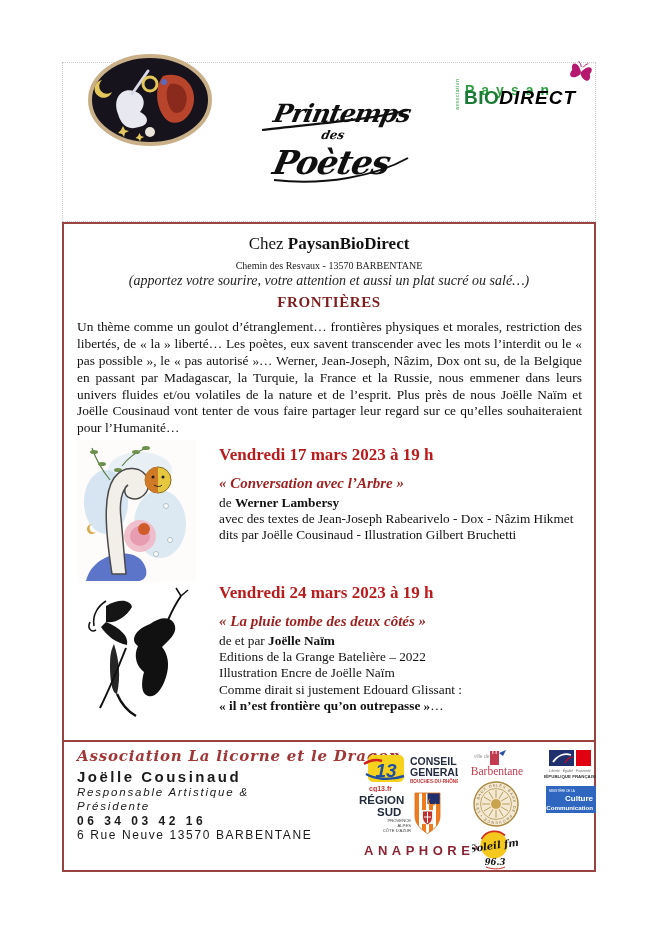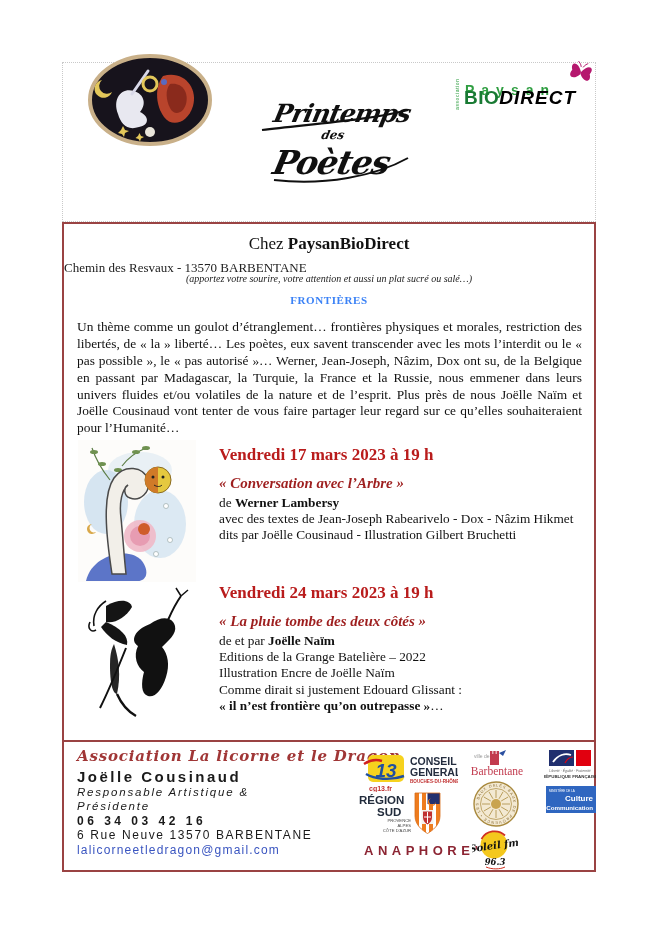--- a/index.html
+++ b/index.html
@@ -14,23 +14,23 @@
   .paysan-assoc { position:absolute; left:2px; top:44px; font-size:5px; color:#2f9e41; transform:rotate(-90deg); transform-origin:left top; letter-spacing:0.6px; }
   .paysan-word { position:absolute; left:13px; top:5px; letter-spacing:7px; font-weight:bold; font-size:14px; color:#2f9e41;margin-top:11px; }
   .paysan-bioline { position:absolute; left:12px; top:21px; font-size:19px; white-space:nowrap; }
   .paysan-bio { font-weight:800; color:#187a33; letter-spacing:0.5px; }
   .paysan-direct { font-style:italic; font-weight:bold; color:#000000; letter-spacing:1px; }
   .butterfly { position:absolute; left:116px; top:-6px; width:26px; height:24px; transform:rotate(14deg); }
 
   
   .main-box { position:absolute; left:62px; top:222px; width:534px; height:593px; border:2px solid #9a4343; background:#fff; }
   .venue-title { position:absolute; top:10px; width:100%; text-align:center; font-size:17px; color:#111; }
-  .venue-address { position:absolute; top:36px; width:100%; text-align:left; font-size:13px; color:#222; }
-  .venue-note { position:absolute; top:49px; width:100%; text-align:center; font-size:10px; font-style:italic; color:#222; }
-  .theme-title { position:absolute; top:70px; width:100%; text-align:center; font-size:11px; font-weight:bold; letter-spacing:0.6px; color:#3b82f6; }
+  .venue-address { position:absolute; top:36px; width:100%; text-align:center; font-size:10px; color:#222; }
+  .venue-note { position:absolute; top:49px; width:100%; text-align:center; font-size:14px; font-style:italic; color:#222; }
+  .theme-title { position:absolute; top:70px; width:100%; text-align:center; font-size:15px; font-weight:bold; letter-spacing:0.6px; color:#7f1d1d; }
   .theme-desc { position:absolute; top:95px; left:13px; right:12px; text-align:justify; font-size:13.4px; line-height:1.26; color:#111; }
 
   .event1-art { position:absolute; left:14px; top:216px; width:118px; height:142px; }
   .event1-text { position:absolute; left:155px; top:221px; width:374px; }
   .event2-art { position:absolute; left:6px; top:360px; width:142px; height:140px; }
   .event2-text { position:absolute; left:155px; top:359px; width:374px; }
   .event-date { font-size:17px; font-weight:bold; color:#b91c1c; margin-bottom:10px; }
   .event-title { font-size:15px; font-weight:bold; font-style:italic; color:#9e1f1f; margin-bottom:3px; }
   .event-line { font-size:13.3px; line-height:1.22; color:#111; }
   .event-line b { font-weight:bold; }
@@ -164,21 +164,20 @@
   </div>
 
   <div class="footer-box">
     <div class="assoc-title">Association La licorne et le Dragon</div>
     <div class="contact">
       <div class="contact-name">Joëlle Cousinaud</div>
       <div class="contact-role">Responsable Artistique &amp;</div>
       <div class="contact-role">Présidente</div>
       <div class="contact-phone">06 34 03 42 16</div>
       <div class="contact-address">6 Rue Neuve 13570 BARBENTANE</div>
-      <a class="contact-email" href="#">lalicorneetledragon@gmail.com</a>
     </div>
 
     <svg class="logo-cg13" viewBox="0 0 96 40">
       <rect x="6" y="3" width="36" height="27" rx="5" fill="#f6d21e"></rect>
       <path d="M2,12 C8,8 14,7 20,9" stroke="#d02020" stroke-width="2.4" fill="none"></path>
       <path d="M4,22 C12,27 28,29 42,24" stroke="#1f4fa0" stroke-width="2.4" fill="none"></path>
       <text x="24" y="25" text-anchor="middle" font-size="19" font-weight="bold" font-style="italic" font-family="'Liberation Sans',sans-serif" fill="#1f4fa0">13</text>
       <text x="7" y="39" font-size="7" font-weight="bold" font-family="'Liberation Sans',sans-serif" fill="#c03030">cg13.fr</text>
       <text x="48" y="13" font-size="10.5" font-weight="bold" font-family="'Liberation Sans',sans-serif" fill="#232c3e">CONSEIL</text>
       <text x="48" y="24" font-size="10.5" font-weight="bold" font-family="'Liberation Sans',sans-serif" fill="#232c3e">GENERAL</text>

